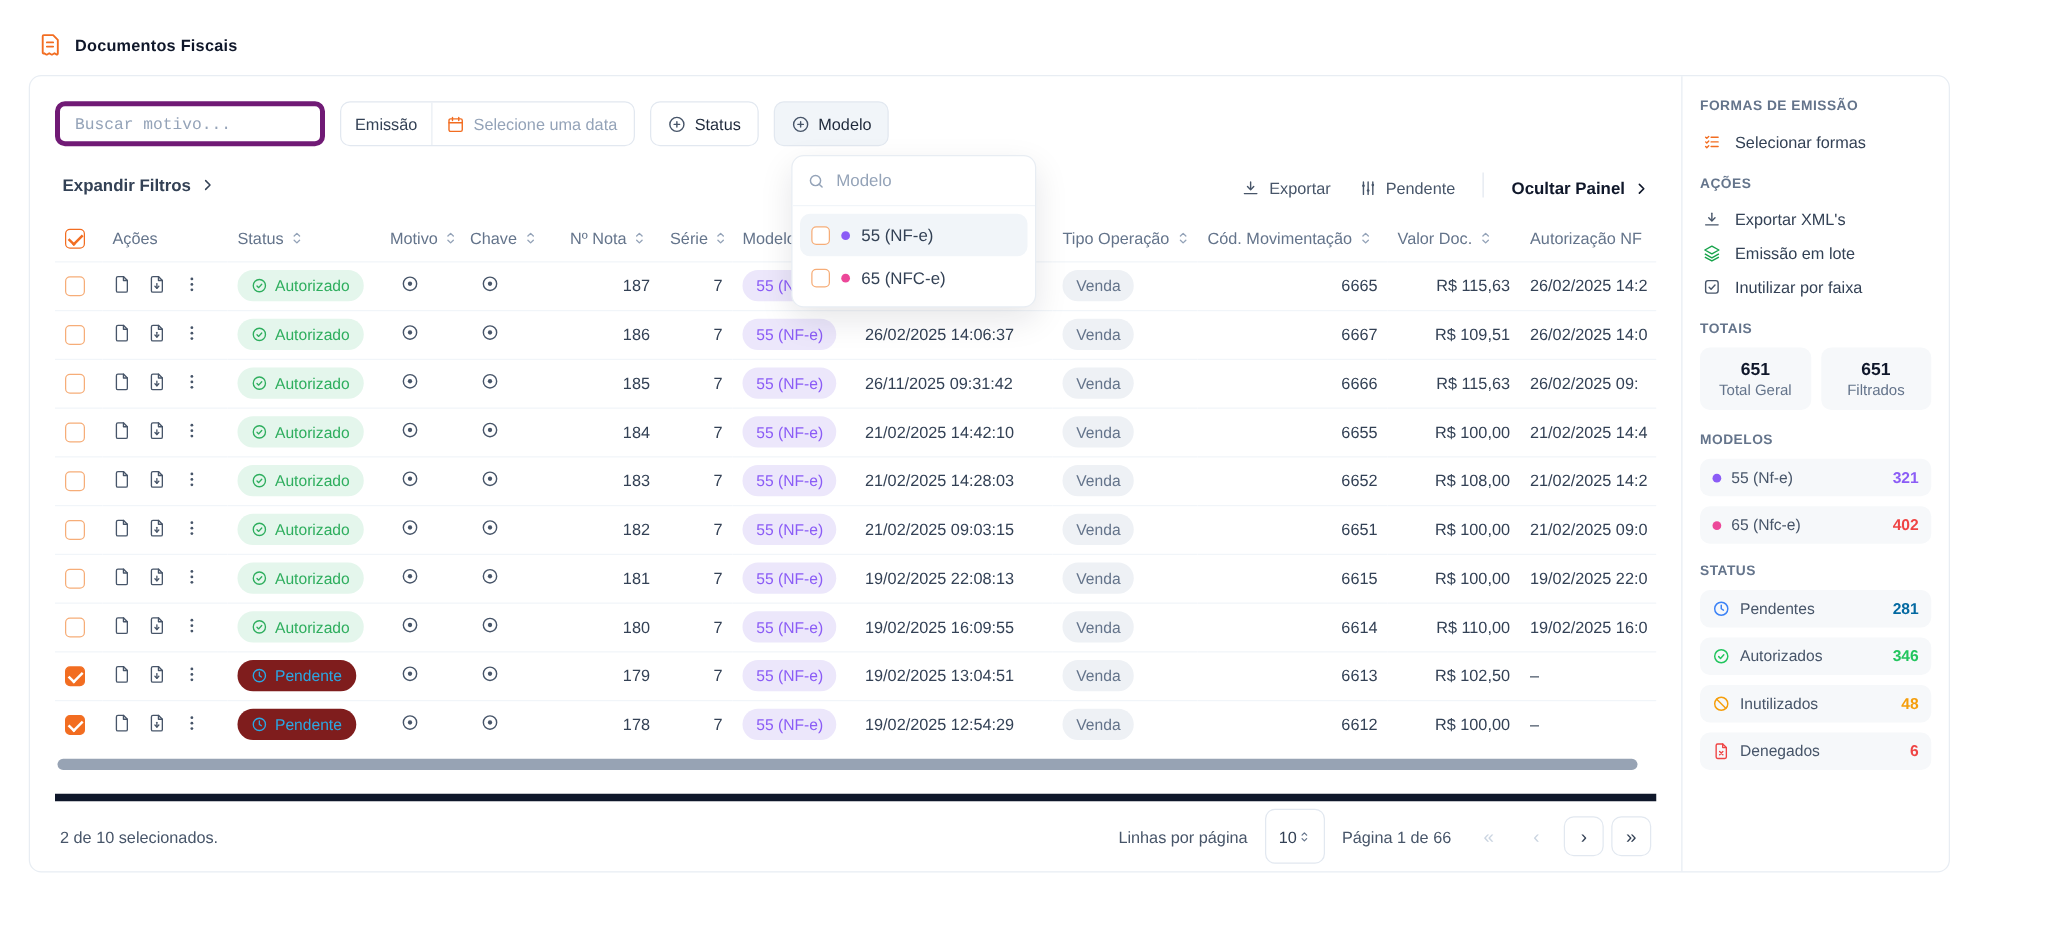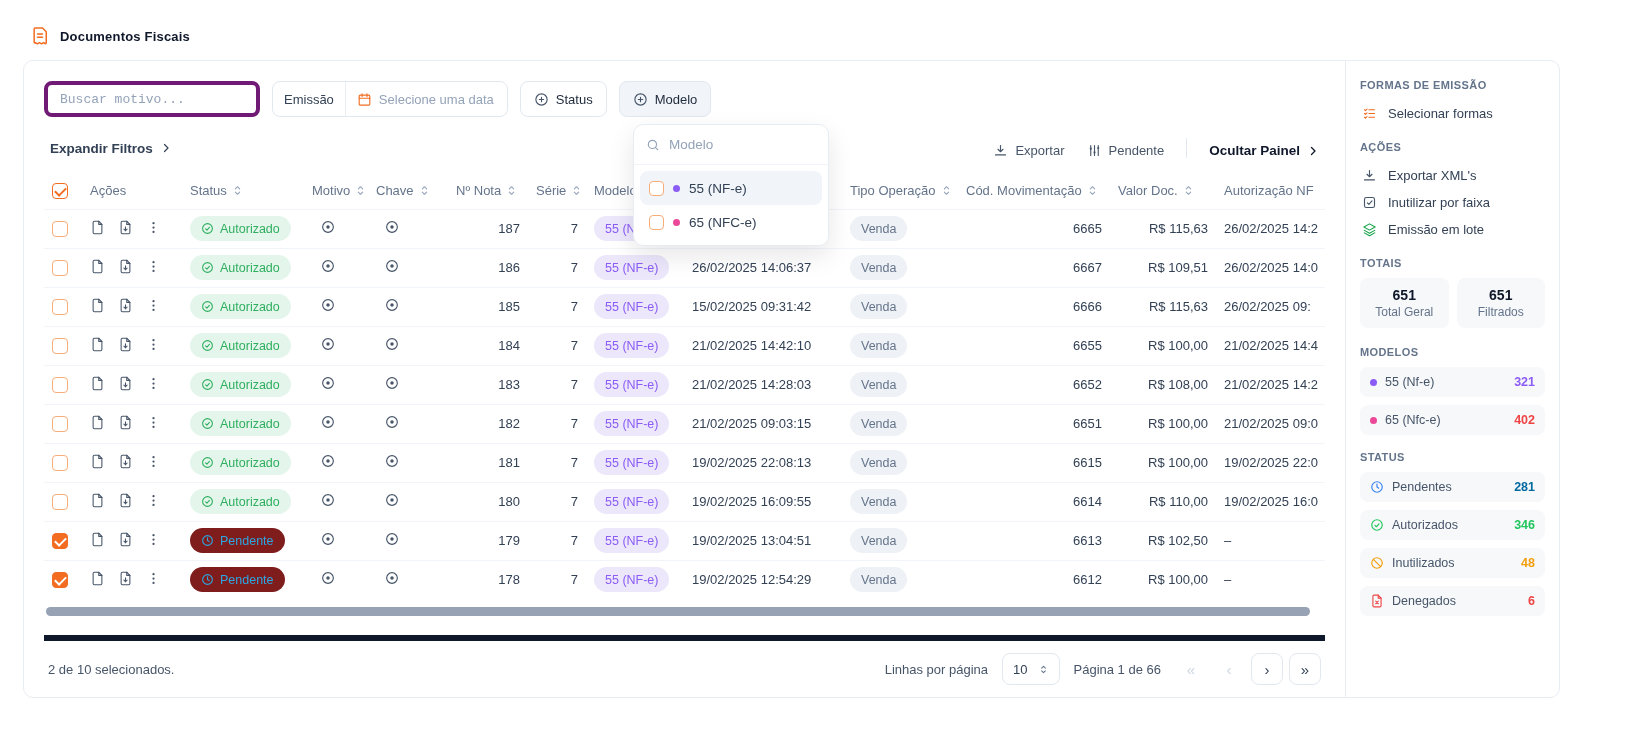--- a/index.html
+++ b/index.html
@@ -60,21 +60,21 @@
   .model-pill{background:#ece7fb;color:#8b5cf6}
   .op-pill{background:#eef1f5;color:#64748b}
 
   
   .hscroll{height:9px;margin:8px 2px 0;position:relative}
   .hscroll .thumb{position:absolute;left:0;top:0;height:9px;width:99%;background:#97a3b4;border-radius:5px}
 
   
   .footer-row{display:flex;justify-content:space-between;align-items:center;margin-top:auto;border-top:6px solid #0f172a;padding:0 4px;height:62px;color:#475569}
   .pager{display:flex;align-items:center;gap:14px}
-  .rpp-select{display:flex;align-items:center;gap:10px;border:1px solid #e2e8f0;border-radius:8px;height:32px;padding:0 10px;color:#334155;cursor:pointer}
+  .rpp-select{display:flex;align-items:center;border:1px solid #e2e8f0;border-radius:8px;height:44px;padding:0 10px;color:#334155;cursor:pointer}
   .pg-group{display:flex;align-items:center;gap:6px}
   .pg-btn{width:32px;height:32px;border-radius:8px;display:flex;align-items:center;justify-content:center;font-size:15px;background:#fff;cursor:pointer;font-family:inherit}
   .pg-btn.disabled{color:#cbd5e1;border:none}
   .pg-btn.enabled{border:1px solid #e2e8f0;color:#334155}
 
   
   .panel{width:214px;border-left:1px solid #e8edf3;padding:18px 14px;display:flex;flex-direction:column}
   .panel-title{font-size:11px;font-weight:600;letter-spacing:.4px;color:#64748b;margin-bottom:9px}
   .panel-item{display:flex;align-items:center;gap:11px;font-size:13px;color:#334155;padding:6px 2px;cursor:pointer}
   .panel-gap{height:14px}
@@ -450,21 +450,21 @@
                   </span></td>
                 <td class="c-ic"><span class="act-ic">
                     <svg width="16" height="16" viewBox="0 0 24 24" fill="none" stroke="#475569" stroke-width="1.7">
                       <circle cx="12" cy="12" r="8"></circle>
                       <circle cx="12" cy="12" r="2.6" fill="#475569" stroke="none"></circle>
                     </svg>
                   </span></td>
                 <td class="ta-r">185</td>
                 <td class="ta-r">7</td>
                 <td><span class="pill model-pill">55 (NF-e)</span></td>
-                <td>15/02/2025 09:31:42</td>
+                <td>26/11/2025 09:31:42</td>
                 <td><span class="pill op-pill">Venda</span></td>
                 <td class="ta-r">6666</td>
                 <td class="ta-r">R$ 115,63</td>
                 <td>26/02/2025 09:</td>
               </tr>
               <tr class="Autorizado">
                 <td><span class="cb unchecked"></span></td>
                 <td>
                   <span class="row-actions">
                     <span class="act-ic">
@@ -922,36 +922,36 @@
           <svg width="15" height="15" viewBox="0 0 24 24" fill="none" stroke="#475569" stroke-width="1.8" stroke-linecap="round" stroke-linejoin="round">
               <path d="M12 4v9"></path>
               <path d="M8 10l4 4 4-4"></path>
               <path d="M4 19h16"></path>
             </svg>
         </span>
         <span>Exportar XML's</span>
       </div>
       <div class="panel-item">
         <span style="display:flex">
-          <svg width="15" height="15" viewBox="0 0 24 24" fill="none" stroke="#475569" stroke-width="1.8" stroke-linecap="round" stroke-linejoin="round">
-              <rect x="4" y="4" width="16" height="16" rx="3"></rect>
-              <path d="M8.5 12.5l2.5 2.5 5-5.5"></path>
-            </svg>
-        </span>
-        <span>Inutilizar por faixa</span>
-      </div>
-      <div class="panel-item">
-        <span style="display:flex">
           <svg width="15" height="15" viewBox="0 0 24 24" fill="none" stroke="#16a34a" stroke-width="1.8" stroke-linejoin="round">
               <path d="M12 3l9 5-9 5-9-5z"></path>
               <path d="M3 13l9 5 9-5"></path>
               <path d="M3 17l9 5 9-5"></path>
             </svg>
         </span>
         <span>Emissão em lote</span>
+      </div>
+      <div class="panel-item">
+        <span style="display:flex">
+          <svg width="15" height="15" viewBox="0 0 24 24" fill="none" stroke="#475569" stroke-width="1.8" stroke-linecap="round" stroke-linejoin="round">
+              <rect x="4" y="4" width="16" height="16" rx="3"></rect>
+              <path d="M8.5 12.5l2.5 2.5 5-5.5"></path>
+            </svg>
+        </span>
+        <span>Inutilizar por faixa</span>
       </div>
       <div class="panel-gap"></div>
       <div class="panel-title">TOTAIS</div>
       <div class="totals-row">
         <div class="total-card">
           <div class="total-value">651</div>
           <div class="total-label">Total Geral</div>
         </div>
         <div class="total-card">
           <div class="total-value">651</div>

